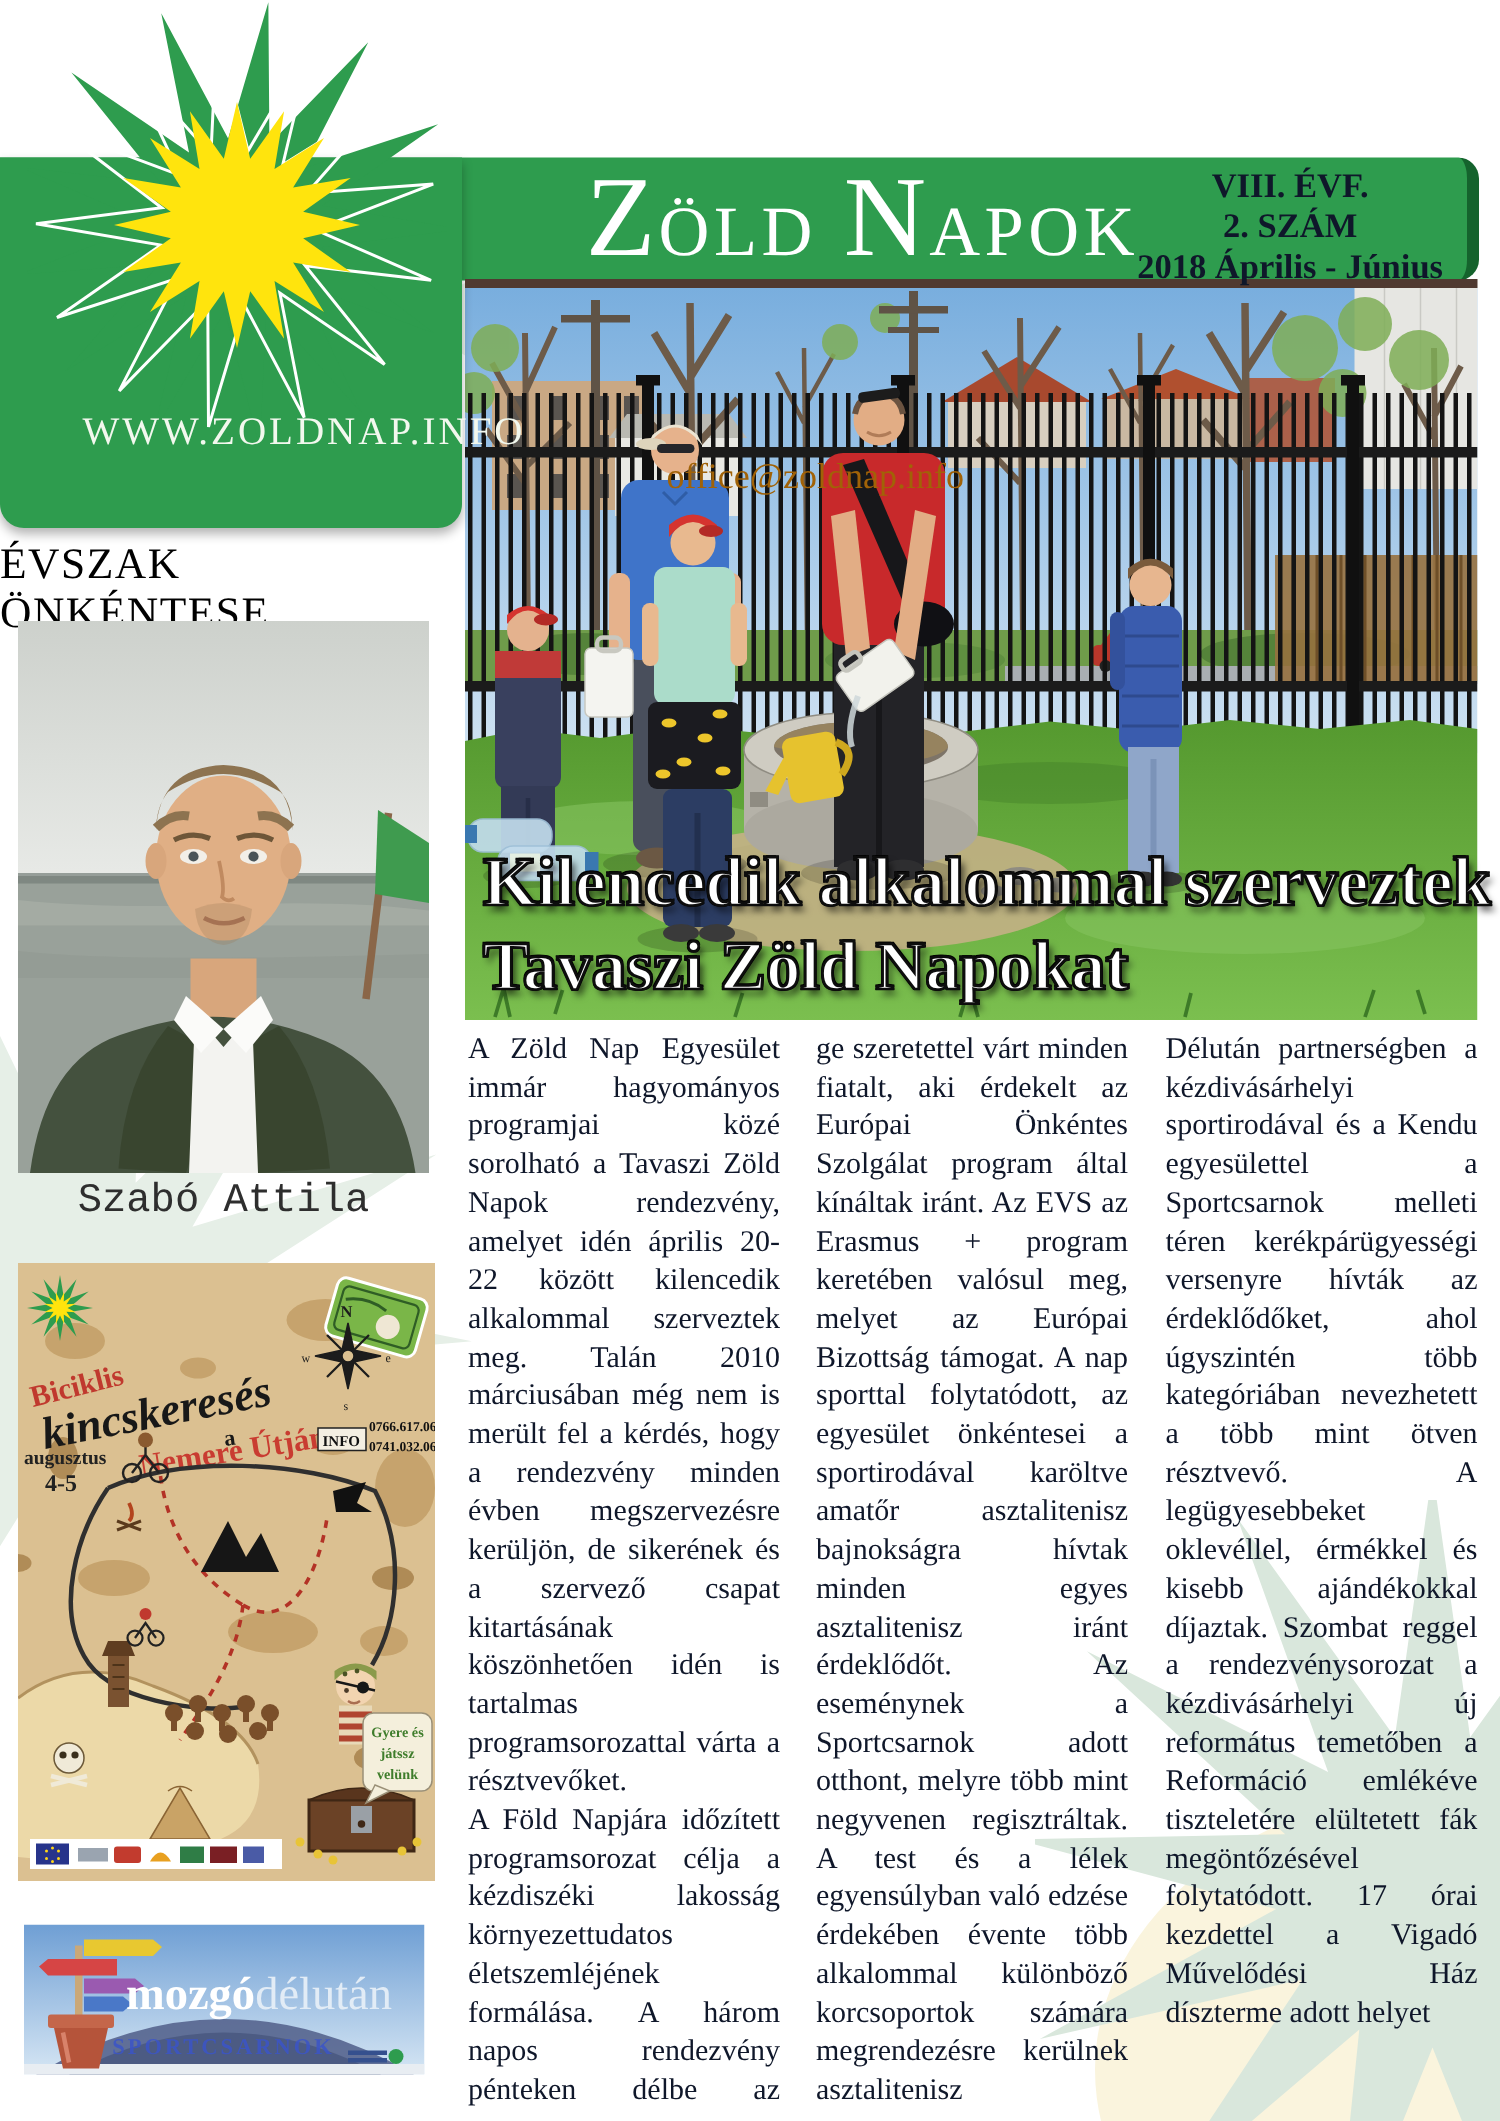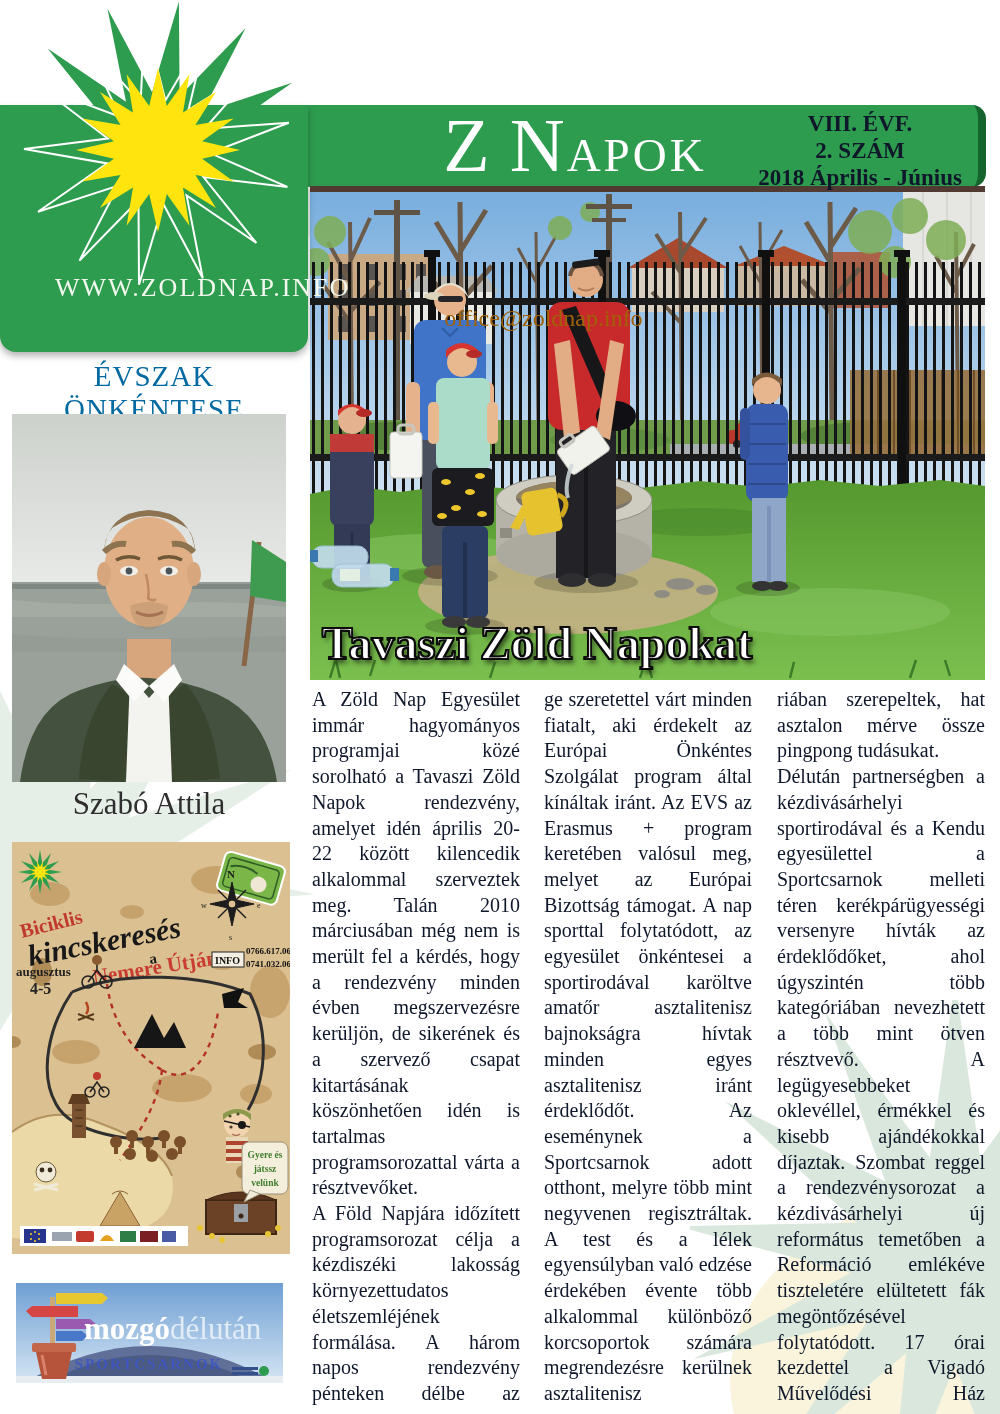--- a/index.html
+++ b/index.html
@@ -19,24 +19,24 @@
   .mh-big{font-size:76px;line-height:80px;letter-spacing:2px;}
   .mh-small{font-size:47px;letter-spacing:3px;}
   .mh-space{width:18px;}
   .issue{right:38px;top:110px;z-index:3;text-align:center;color:#0f172a;font-weight:bold;
          font-size:23px;line-height:27px;}
   .issue .date{font-size:23px;}
   .site{left:55px;right:12px;top:273px;z-index:3;color:#f2f8ee;
         font-size:26px;letter-spacing:2px;}
   .mail{left:95px;right:8px;top:305px;z-index:3;text-align:center;color:#a16207;font-size:24px;}
   
-  .evszak{left:0;top:360px;width:308px;z-index:2;text-align:center;font-size:29px;
-          letter-spacing:1px;color:#0369a1;}
+  .evszak{left:0;top:360px;width:308px;z-index:2;font-size:29px;
+          letter-spacing:1px;color:#000000;}
   .portrait{left:12px;top:414px;width:274px;height:368px;z-index:2;}
-  .caption{left:12px;top:786px;width:274px;z-index:2;text-align:center;font-size:31px;color:#2e2e2e;}
+  .caption{left:12px;top:786px;width:274px;z-index:2;text-align:center;font-size:27px;color:#2e2e2e;font-family:Liberation Mono, monospace;}
   .poster{left:12px;top:842px;width:278px;height:412px;z-index:2;}
   .mozgo{left:16px;top:1283px;width:267px;height:100px;z-index:2;}
   
   .photo-topbar{left:310px;top:186px;width:675px;height:6px;background:#503a31;z-index:2;}
   .photo{left:310px;top:192px;width:675px;height:488px;z-index:1;}
   .headline{left:322px;z-index:2;color:#fff;font-weight:bold;font-size:46px;line-height:52px;
             white-space:nowrap;-webkit-text-stroke:1.8px #0d0d0d;
             text-shadow:3px 4px 5px rgba(0,0,0,.6),-1px -1px 0 #000,1px -1px 0 #000,-1px 1px 0 #000,1px 1px 0 #000;}
   .hl1{top:562px;}
   .hl2{top:618px;text-align:right;}
@@ -69,20 +69,21 @@
   <div class="abs logo-wrap">
     <svg width="280" height="362" viewBox="0 0 280 362">
       <polygon fill="#2e9c4e" points="160.9,1.5 161.6,96.2 227.5,28.2 184.1,112.4 274.1,82.8 196.6,137.2 290.0,152.8 196.0,164.9 271.5,222.2 182.7,189.3 222.9,275.0 159.5,204.6 155.3,299.2 131.9,207.4 84.2,289.2 106.2,197.1 25.9,247.3 88.1,176.0 -6.3,183.2 82.0,148.9 -4.9,111.4 89.2,122.1 29.6,48.4 108.0,101.7 89.5,8.8 134.1,92.3"></polygon>
       <polygon fill="none" stroke="#ffffff" stroke-width="2" points="190.2,27.8 170.5,109.8 242.2,65.3 186.6,128.8 270.8,122.7 192.0,153.1 269.4,186.9 185.5,177.1 238.4,243.0 168.6,195.4 184.8,278.3 145.2,203.7 121.0,284.6 120.5,200.2 61.5,260.6 100.3,185.6 20.0,211.7 89.3,163.4 6.0,149.1 89.8,138.5 22.7,87.2 101.8,116.7 66.3,40.1 122.6,103.0 126.7,18.7 147.4,100.5"></polygon>
       <polygon fill="#ffe40d" points="140.0,68.0 148.8,105.9 171.4,74.2 165.0,112.6 198.0,92.0 177.4,125.0 215.8,118.6 184.1,141.2 222.0,150.0 184.1,158.8 215.8,181.4 177.4,175.0 198.0,208.0 165.0,187.4 171.4,225.8 148.8,194.1 140.0,232.0 131.2,194.1 108.6,225.8 115.0,187.4 82.0,208.0 102.6,175.0 64.2,181.4 95.9,158.8 58.0,150.0 95.9,141.2 64.2,118.6 102.6,125.0 82.0,92.0 115.0,112.6 108.6,74.2 131.2,105.9"></polygon>
     </svg>
   </div>
 
   <div class="abs masthead">
     <span class="mh-big">Z</span>
+      <span class="mh-small">ÖLD</span>
       <span class="mh-space"></span>
       <span class="mh-big">N</span>
       <span class="mh-small">APOK</span>
   </div>
 
   <div class="abs issue">
     <div>VIII. ÉVF.</div>
     <div>2. SZÁM</div>
     <div class="date">2018 Április - Június</div>
   </div>
@@ -663,27 +664,27 @@
         <polygon points="214,310 198,330 206,334 216,320" fill="#e6c22e"></polygon>
         <path d="M250,306 q14,8 0,22" stroke="#cfa81e" stroke-width="5" fill="none"></path>
       </g>
 
       <g stroke="#2f6b1f" stroke-width="2.5" opacity=".8">
         <path d="M20,486 l6,-20 M30,486 l-4,-18 M60,484 l5,-16 M330,486 l6,-20 M342,486 l-5,-18 M600,486 l6,-18 M640,484 l-5,-16 M480,486 l4,-16 M180,486 l5,-16"></path>
       </g>
     </svg>
   </div>
 
+  <div class="abs headline hl1">Kilencedik alkalommal szerveztek</div>
   <div class="abs headline hl2">Tavaszi Zöld Napokat</div>
 
   <div class="col" style="left:312px">
     <p><span>A Zöld Nap Egyesület immár hagyományos programjai közé sorolható a </span><span class="b">Tavaszi Zöld Napok</span><span> rendezvény, amelyet idén </span><span class="b">április 20-22</span><span> között kilencedik alkalommal szerveztek meg. Talán 2010 márciusában még nem is merült fel a kérdés, hogy a rendezvény minden évben megszervezésre kerüljön, de sikerének és a szervező csapat kitartásának köszönhetően idén is tartalmas programsorozattal várta a résztvevőket.</span></p>
     <p><span>A </span><span class="b">Föld Napjára</span><span> időzített programsorozat célja a kézdiszéki lakosság környezettudatos életszemléjének formálása. A három napos rendezvény pénteken délbe az egyesület irodájában vette kezdetét, az egyesület vezetősé-</span></p>
   </div>
   <div class="col" style="left:544px">
     <p><span>ge szeretettel várt minden fiatalt, aki érdekelt az </span><span class="b">Európai Önkéntes Szolgálat</span><span> program által kínáltak iránt. Az EVS az Erasmus + program keretében valósul meg, melyet az Európai Bizottság támogat. A nap sporttal folytatódott, az egyesület önkéntesei a sportirodával karöltve amatőr asztalitenisz bajnokságra hívtak minden egyes asztalitenisz iránt érdeklődőt. Az eseménynek a Sportcsarnok adott otthont, melyre több mint negyvenen regisztráltak. A test és a lélek egyensúlyban való edzése érdekében évente több alkalommal különböző korcsoportok számára megrendezésre kerülnek asztalitenisz bajnokságok. Ez alkalommal is a fiúk és a lányok külön kategó-</span></p>
   </div>
   <div class="col" style="left:777px">
-    <p><span>riában szerepeltek, hat asztalon mérve össze pingpong tudásukat.</span></p>
     <p><span>Délután partnerségben a kézdivásárhelyi sportirodával és a Kendu egyesülettel a Sportcsarnok melleti téren kerékpárügyességi versenyre hívták az érdeklődőket, ahol úgyszintén több kategóriában nevezhetett a több mint ötven résztvevő. A legügyesebbeket oklevéllel, érmékkel és kisebb ajándékokkal díjaztak. Szombat reggel a rendezvénysorozat a kézdivásárhelyi új református temetőben a Reformáció emlékéve tiszteletére elültetett fák megöntőzésével folytatódott. 17 órai kezdettel a Vigadó Művelődési Ház díszterme adott helyet </span></p>
   </div>
 
 </div>
 
 </body></html>

